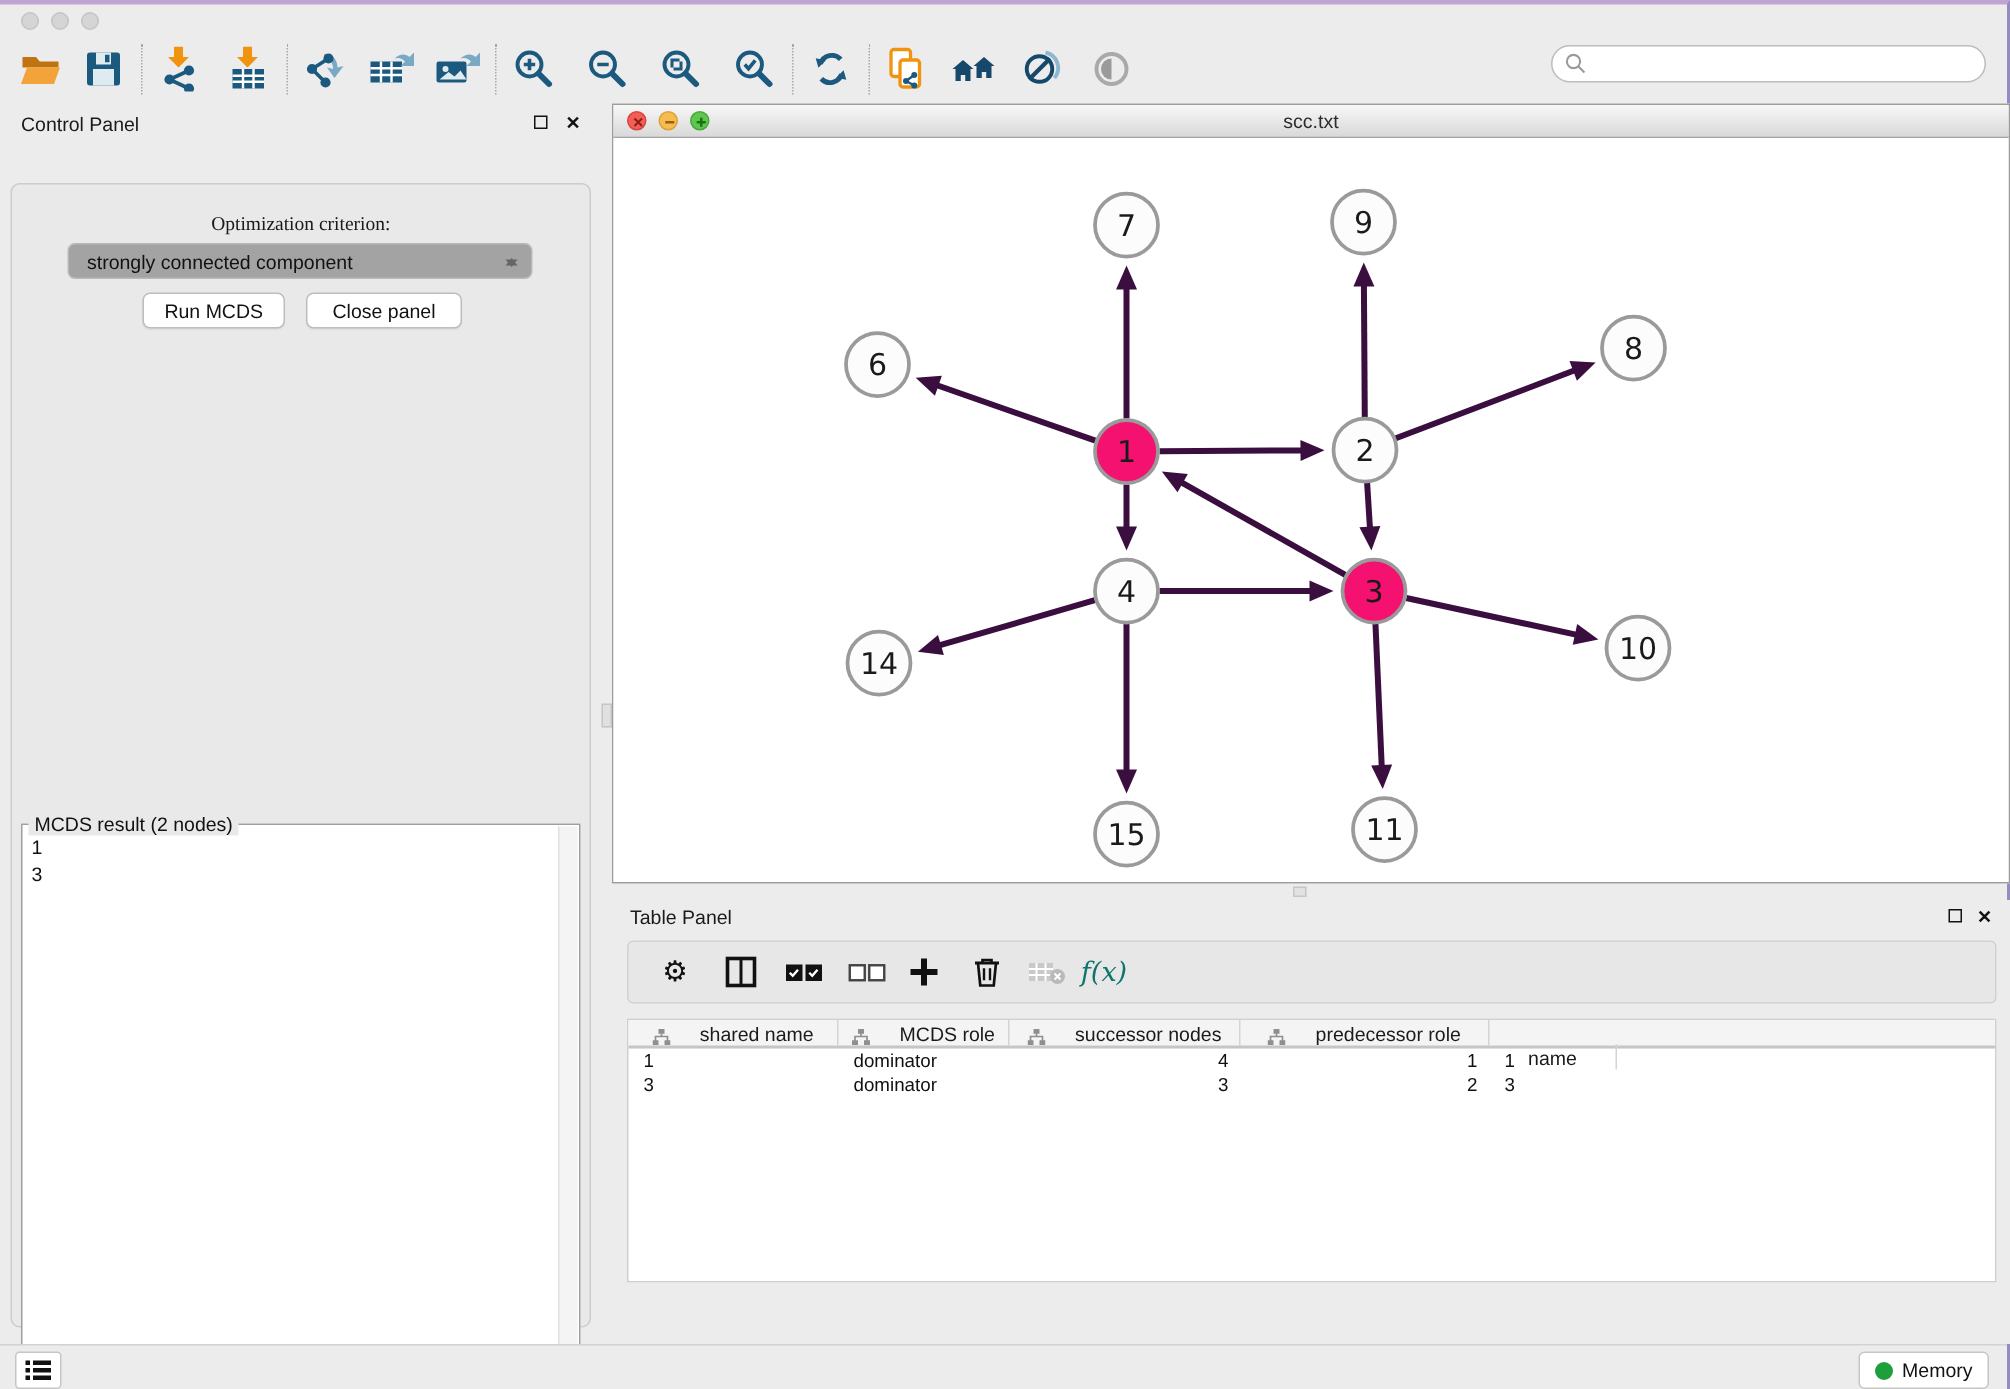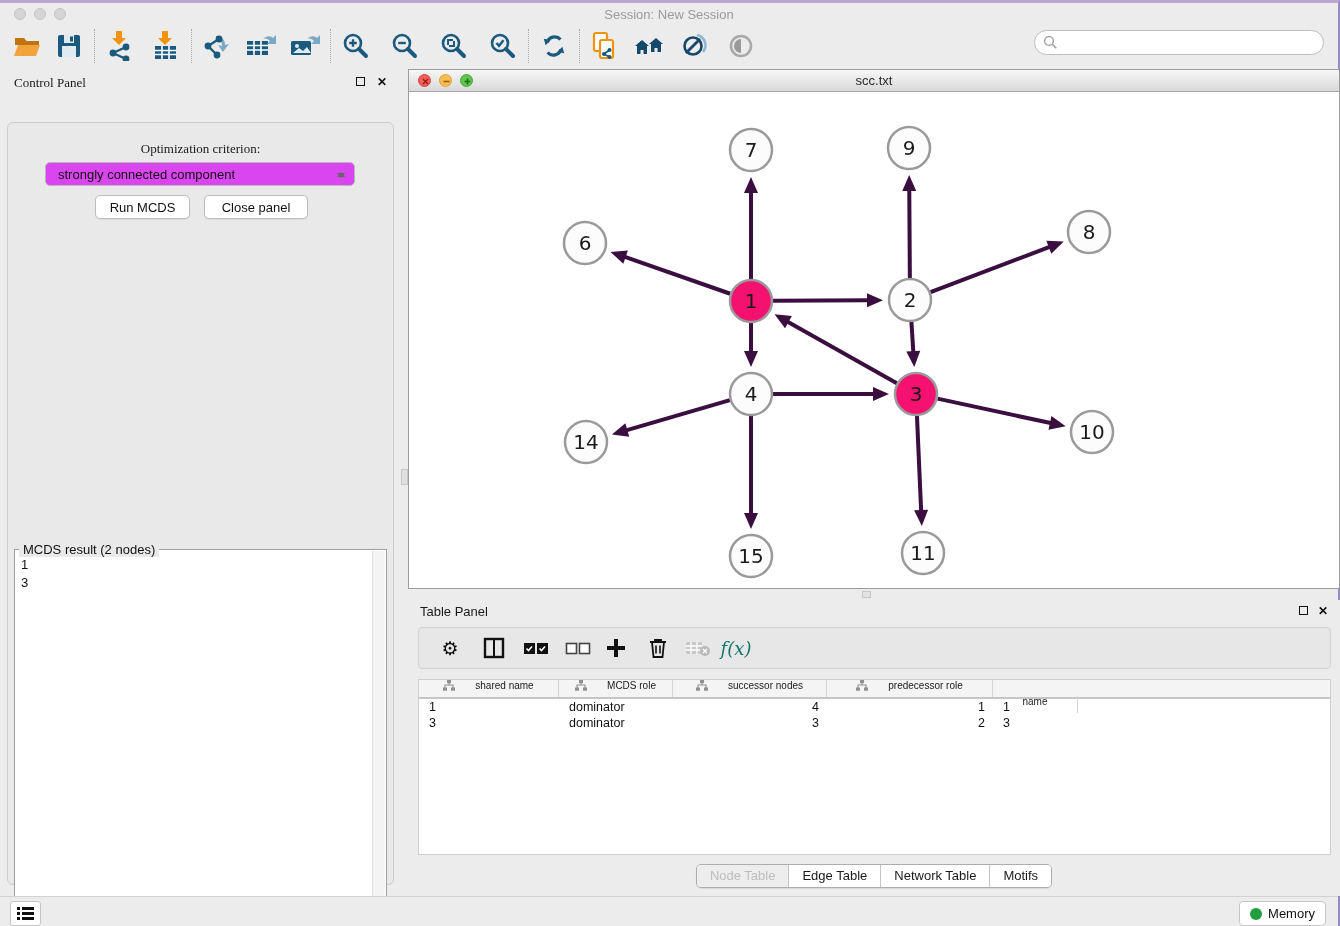--- a/index.html
+++ b/index.html
@@ -16,31 +16,31 @@
   
   .toolbar { position:absolute; left:0; top:20px; width:100%; height:46px; display:flex; align-items:center; }
   .tb-icon { width:34px; height:34px; display:flex; align-items:center; justify-content:center; flex:0 0 auto; }
   .tb-sep { width:1px; height:34px; border-left:1px dotted #a8a8a8; margin:0 8px; flex:0 0 auto; }
   .search-wrap { position:absolute; right:14px; top:7px; width:290px; height:25px; border:1px solid #bdbdbd; border-radius:13px; background:#fff; display:flex; align-items:center; padding-left:8px; }
   .search-wrap input { border:none; outline:none; flex:1; height:20px; font-size:13px; background:transparent; }
 
   
   .control-panel { position:absolute; left:0; top:66px; width:401px; height:827px; background:#ececec; }
   .panel-head { position:absolute; left:0; top:4px; width:100%; height:20px; }
-  .panel-head .pt { position:absolute; left:14px; top:2px; font-size:13px; color:#1a1a1a;font-family:Liberation Serif, serif; }
+  .panel-head .pt { position:absolute; left:14px; top:2px; font-size:13px; color:#1a1a1a; }
   .wbtn { position:absolute; top:3px; width:14px; height:14px; font-size:12px; line-height:13px; text-align:center; color:#111; cursor:default; }
   .float-glyph { display:inline-block; width:9px; height:9px; border:1.6px solid #111; }
   .seg { display:flex; border:1px solid #adadad; border-radius:5px; overflow:hidden; background:#fff; box-shadow:0 1px 1px rgba(0,0,0,.08); }
   .seg .tab { padding:3px 13px 4px; font-size:13px; color:#1a1a1a; background:#fff; border-left:1px solid #c4c4c4; white-space:nowrap; }
   .seg .tab:first-child { border-left:none; }
   .seg .tab.sel { background:#ededed; color:#bdbdbd; }
   .cp-tabs { position:absolute; left:76px; top:30px; }
   .cp-body { position:absolute; left:7px; top:53px; width:387px; height:763px; background:#e9e9e9; border:1px solid #cccccc; border-radius:6px; }
   .opt-label { position:absolute; left:0; top:18px; width:100%; text-align:center; font-size:13px; color:#1a1a1a;font-family:Liberation Serif, serif; }
-  .dropdown { position:absolute; left:37px; top:39px; width:310px; height:24px; background:#d946ef; border:1px solid #b9b9b9; border-radius:5px; font-size:13px; color:#111; display:flex; align-items:center; padding:0 36px 0 12px; }
+  .dropdown { position:absolute; left:37px; top:39px; width:310px; height:24px; background:#a3a3a3; border:1px solid #b9b9b9; border-radius:5px; font-size:13px; color:#111; display:flex; align-items:center; padding:0 36px 0 12px; }
   .dd-arrows { position:absolute; right:8px; top:4px; width:10px; height:16px; }
   .dd-arrows:before { content:""; position:absolute; left:1px; top:1px; border:4px solid transparent; border-bottom:5px solid #666; }
   .dd-arrows:after { content:""; position:absolute; left:1px; bottom:1px; border:4px solid transparent; border-top:5px solid #666; }
   .cp-btn { position:absolute; top:72px; height:24px; background:#fff; border:1px solid #bdbdbd; border-radius:5px; font-size:13px; color:#111; display:flex; align-items:center; justify-content:center; box-shadow:0 1px 1px rgba(0,0,0,.06); }
   .result-box { position:absolute; left:6px; top:426px; width:373px; height:383px; border:1px solid #9f9f9f; background:#fff; }
   .result-legend { position:absolute; left:4px; top:-8px; background:#e9e9e9; padding:0 4px; font-size:13px; color:#111; }
   .result-text { position:absolute; left:2px; top:6px; right:16px; bottom:2px; font-family:"Liberation Sans",sans-serif; font-size:13px; color:#111; line-height:18px; padding-left:4px; white-space:pre; overflow:hidden; }
   .result-scroll { position:absolute; right:1px; top:1px; width:13px; bottom:1px; background:#f4f4f4; border-left:1px solid #e0e0e0; }
 
   
@@ -59,41 +59,40 @@
   
   .table-panel { position:absolute; left:408px; top:597px; width:932px; height:296px; background:#ececec; }
   .tp-head { position:absolute; left:0; top:2px; width:100%; height:20px; }
   .tp-head .pt { position:absolute; left:12px; top:2px; font-size:13px; color:#1a1a1a; }
   .tp-toolbar { position:absolute; left:10px; top:27px; width:913px; height:42px; background:#e7e7e7; border:1px solid #d2d2d2; border-radius:4px; display:flex; align-items:center; padding-left:16px; }
   .tp-toolbar .tbi { width:30px; height:30px; display:flex; align-items:center; justify-content:center; margin-right:8px; }
   .fx { font-family:"DejaVu Serif", serif; font-style:italic; font-size:18px; color:#0f766e; }
   .gear-glyph { font-size:19px; color:#111; }
   .tbl { position:absolute; left:10px; top:79px; width:913px; height:176px; background:#fff; border:1px solid #cfcfcf; }
   .tbl-header { display:flex; height:19px; background:#f4f4f4; border-bottom:2px solid #c6c6c6; }
-  .th { display:flex; align-items:flex-start; justify-content:center; gap:20px; font-size:10px; color:#1a1a1a; border-right:1px solid #d4d4d4; height:100%; }
+  .th { display:flex; align-items:flex-end; justify-content:center; gap:20px; font-size:13px; color:#1a1a1a; border-right:1px solid #d4d4d4; height:100%; }
   .trow { display:flex; height:16px; }
   .td { font-size:12.5px; color:#111; line-height:16px; overflow:hidden; white-space:nowrap; }
   .tp-tabs { position:absolute; left:0; top:264px; width:100%; display:flex; justify-content:center; }
 
   
   .statusbar { position:absolute; left:0; top:893px; width:100%; height:33px; background:#ececec; border-top:1px solid #d2d2d2; }
   .list-btn { position:absolute; left:10px; top:4px; width:31px; height:25px; background:#fff; border:1px solid #c6c6c6; border-radius:3px; display:flex; align-items:center; justify-content:center; }
   .mem-btn { position:absolute; right:12px; top:4px; height:25px; padding:0 10px; background:#fff; border:1px solid #c6c6c6; border-radius:4px; display:flex; align-items:center; gap:6px; font-size:13px; color:#111; }
   .mem-dot { width:12px; height:12px; border-radius:50%; background:#1f9e3e; }
 </style>
 </head>
 <body>
 
 <div class="app">
 
   <div class="titlebar">
     <span class="tl-dot" style="left:14px"></span>
     <span class="tl-dot" style="left:34px"></span>
     <span class="tl-dot" style="left:54px"></span>
-    <div class="main-title">Session: New Session</div>
   </div>
 
   <div class="toolbar">
     <div style="width:10px"></div>
     <div class="tb-icon">
       <svg width="30" height="26" viewBox="0 0 30 26">
           <path d="M3 5h9l2.5 3H27v4H3z" fill="#bf7410"></path>
           <path d="M6 12h22l-4 11H2z" fill="#f2a43b"></path>
         </svg>
     </div>
@@ -443,28 +442,20 @@
           </div>
           <div class="trow">
             <div class="td" style="width: 140px; text-align: left; padding: 0px 0px 0px 10px;">3</div>
             <div class="td" style="width: 114px; text-align: left; padding: 0px 0px 0px 10px;">dominator</div>
             <div class="td" style="width: 154px; text-align: right; padding: 0px 8px 0px 0px;">3</div>
             <div class="td" style="width: 166px; text-align: right; padding: 0px 8px 0px 0px;">2</div>
             <div class="td" style="width: 85px; text-align: left; padding: 0px 0px 0px 10px;">3</div>
           </div>
         </div>
     </div>
-    <div class="tp-tabs">
-        <div class="seg" id="tp-tabs">
-          <div class="tab sel">Node Table</div>
-          <div class="tab">Edge Table</div>
-          <div class="tab">Network Table</div>
-          <div class="tab">Motifs</div>
-        </div>
-      </div>
   </div>
 
   <div class="statusbar">
     <div class="list-btn">
       <svg width="19" height="15">
         <rect x="1" y="1" width="3" height="3" fill="#111"></rect>
           <rect x="6" y="1" width="12" height="3" fill="#111"></rect>
         <rect x="1" y="6" width="3" height="3" fill="#111"></rect>
           <rect x="6" y="6" width="12" height="3" fill="#111"></rect>
         <rect x="1" y="11" width="3" height="3" fill="#111"></rect>

